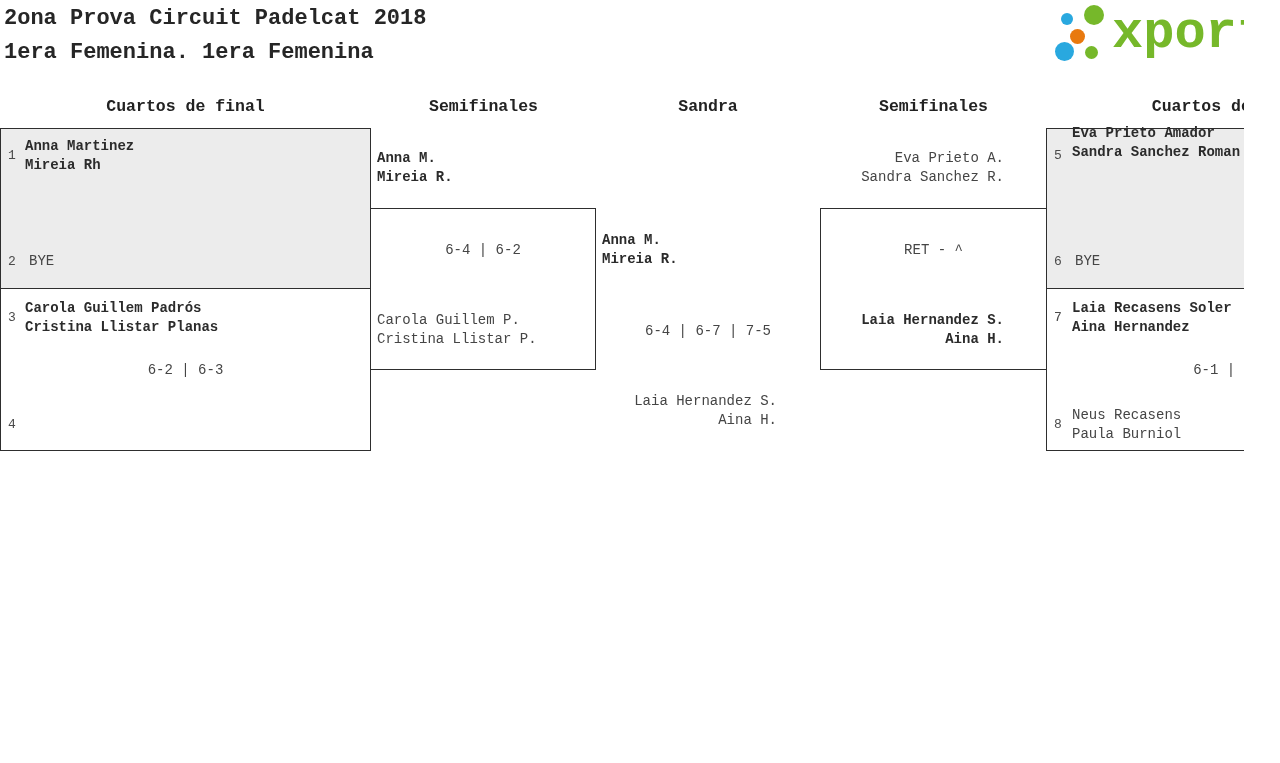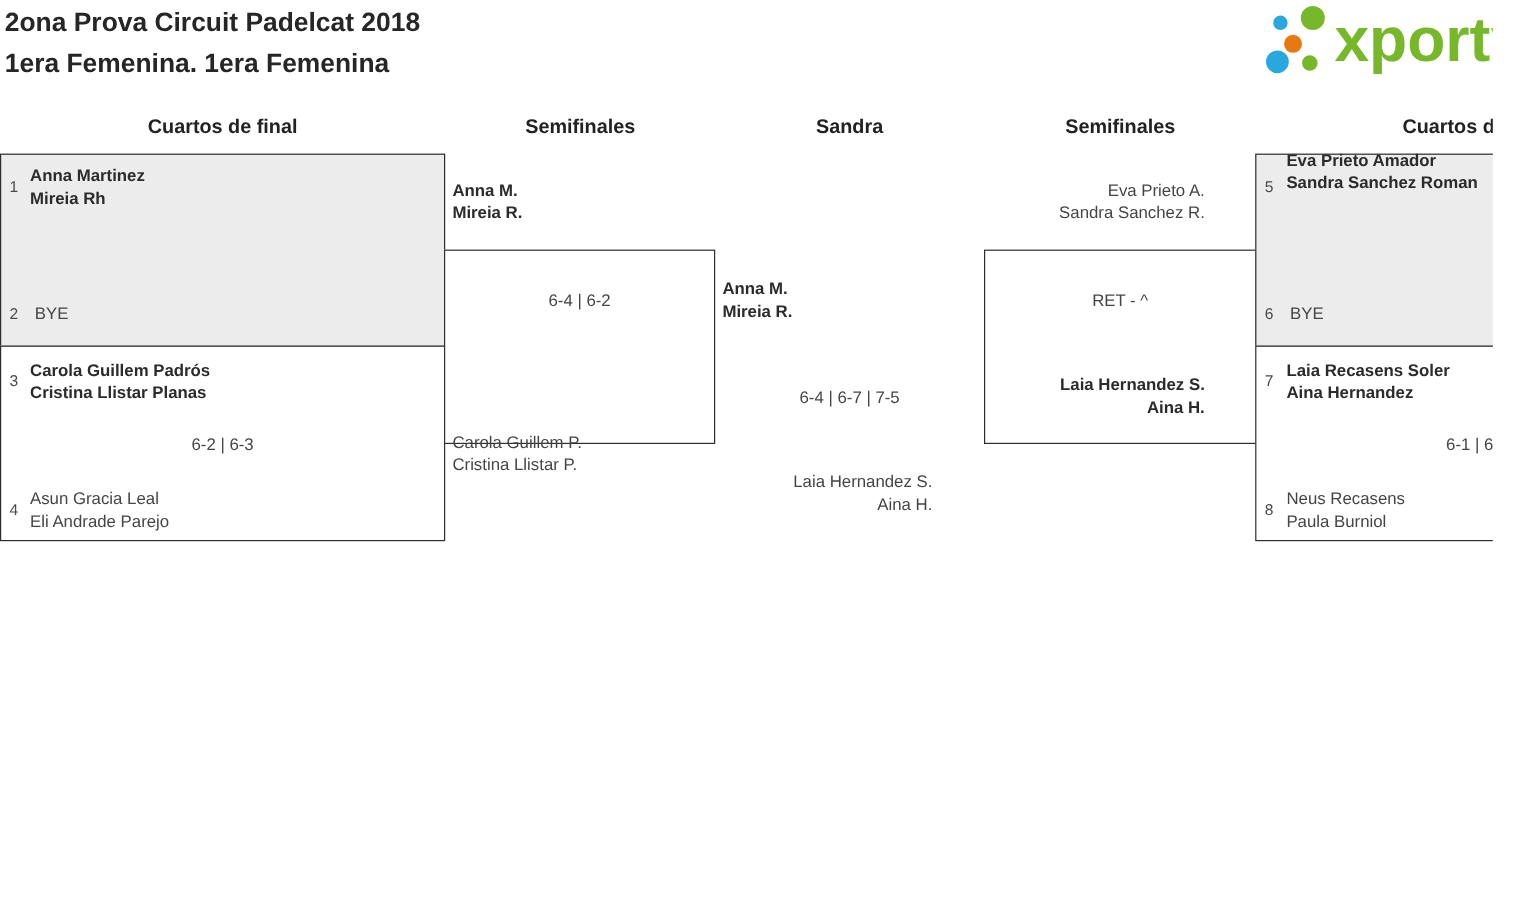--- a/index.html
+++ b/index.html
@@ -1,17 +1,17 @@
 <!DOCTYPE html>
 <html><head>
 <meta charset="utf-8">
 <style>
   html,body{margin:0;padding:0;background:#fff;}
   .page{position:relative;width:1244px;height:763px;background:#ffffff;overflow:hidden;
-        font-family:Liberation Sans, sans-serif;}
+        font-family:Liberation Mono, monospace;}
   
   .title{position:absolute;left:4px;top:2px;font-size:22px;line-height:34px;font-weight:700;
          color:#262626;white-space:nowrap;}
   .logo{position:absolute;left:1050px;top:0;width:230px;height:72px;}
   .dot{position:absolute;border-radius:50%;}
   .dot-blue-small {left:11px;top:13px;width:12px;height:12px;background:#29a8df;}
   .dot-green-big  {left:34px;top:5px; width:20px;height:20px;background:#76b82a;}
   .dot-orange     {left:20px;top:29px;width:15px;height:15px;background:#e8790f;}
   .dot-blue-big   {left:5px; top:42px;width:19px;height:19px;background:#29a8df;}
   .dot-green-small{left:35px;top:46px;width:13px;height:13px;background:#76b82a;}
@@ -70,31 +70,27 @@
     <span>BYE</span>
   </div>
 
   <div class="seed" style="left:8px;top:308px;">3</div>
   <div class="team bold" style="left:25px;top:299px;">
     <span>Carola Guillem Padrós</span>
     <span>Cristina Llistar Planas</span>
   </div>
   <div class="score" style="left:0;width:371px;top:361px;">6-2 | 6-3</div>
   <div class="seed" style="left:8px;top:415px;">4</div>
-  <div class="team" style="left:25px;top:406px;">
-    <span>Asun Gracia Leal</span>
-    <span>Eli Andrade Parejo</span>
-  </div>
 
   <div class="team bold" style="left:377px;top:149px;">
     <span>Anna M.</span>
     <span>Mireia R.</span>
   </div>
   <div class="score" style="left:370px;width:226px;top:241px;">6-4 | 6-2</div>
-  <div class="team" style="left:377px;top:311px;margin-top:48px;">
+  <div class="team" style="left:377px;top:311px;">
     <span>Carola Guillem P.</span>
     <span>Cristina Llistar P.</span>
   </div>
 
   <div class="team bold" style="left:602px;top:231px;">
     <span>Anna M.</span>
     <span>Mireia R.</span>
   </div>
   <div class="score" style="left:596px;width:224px;top:322px;">6-4 | 6-7 | 7-5</div>
   <div class="team alignright" style="right:467px;top:392px;">

